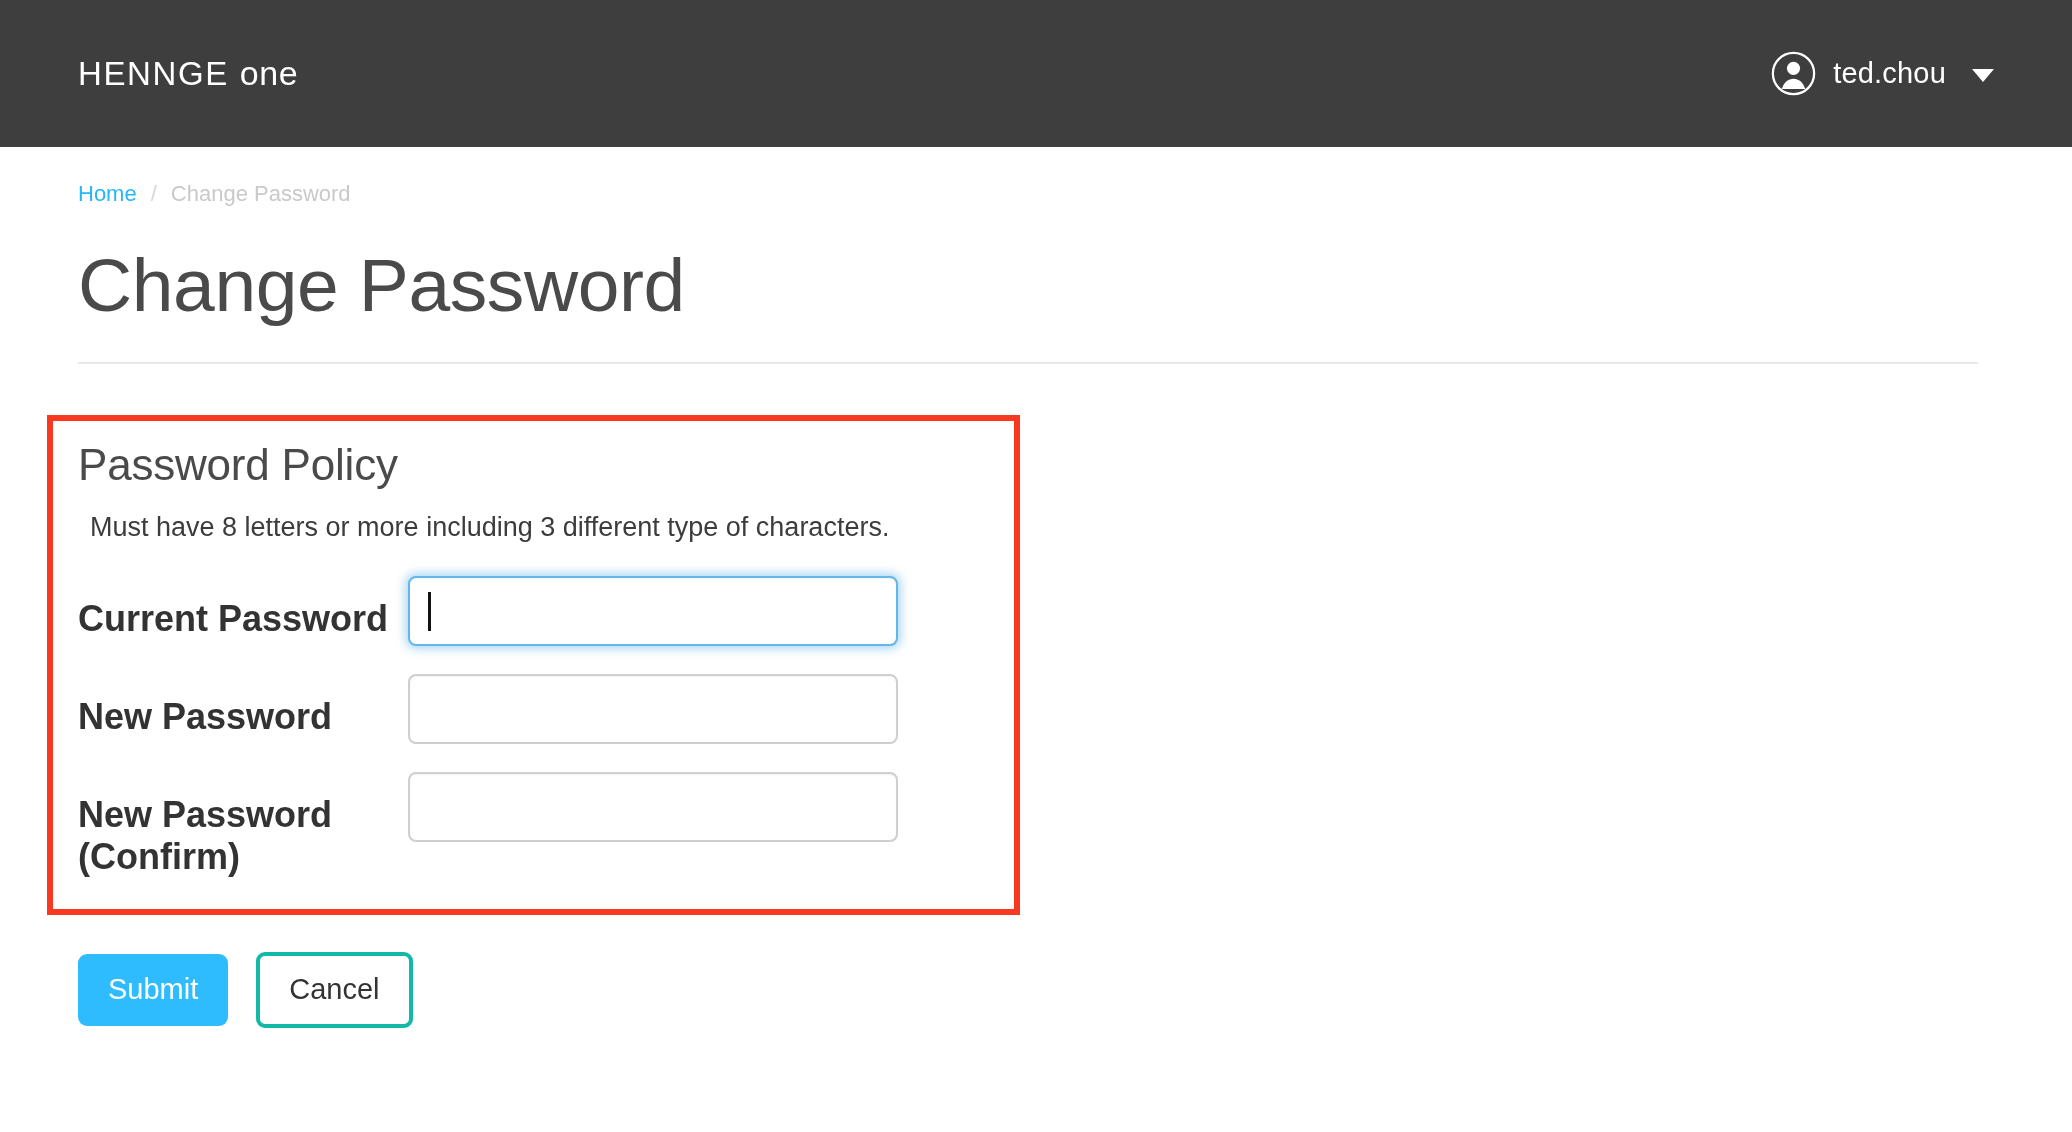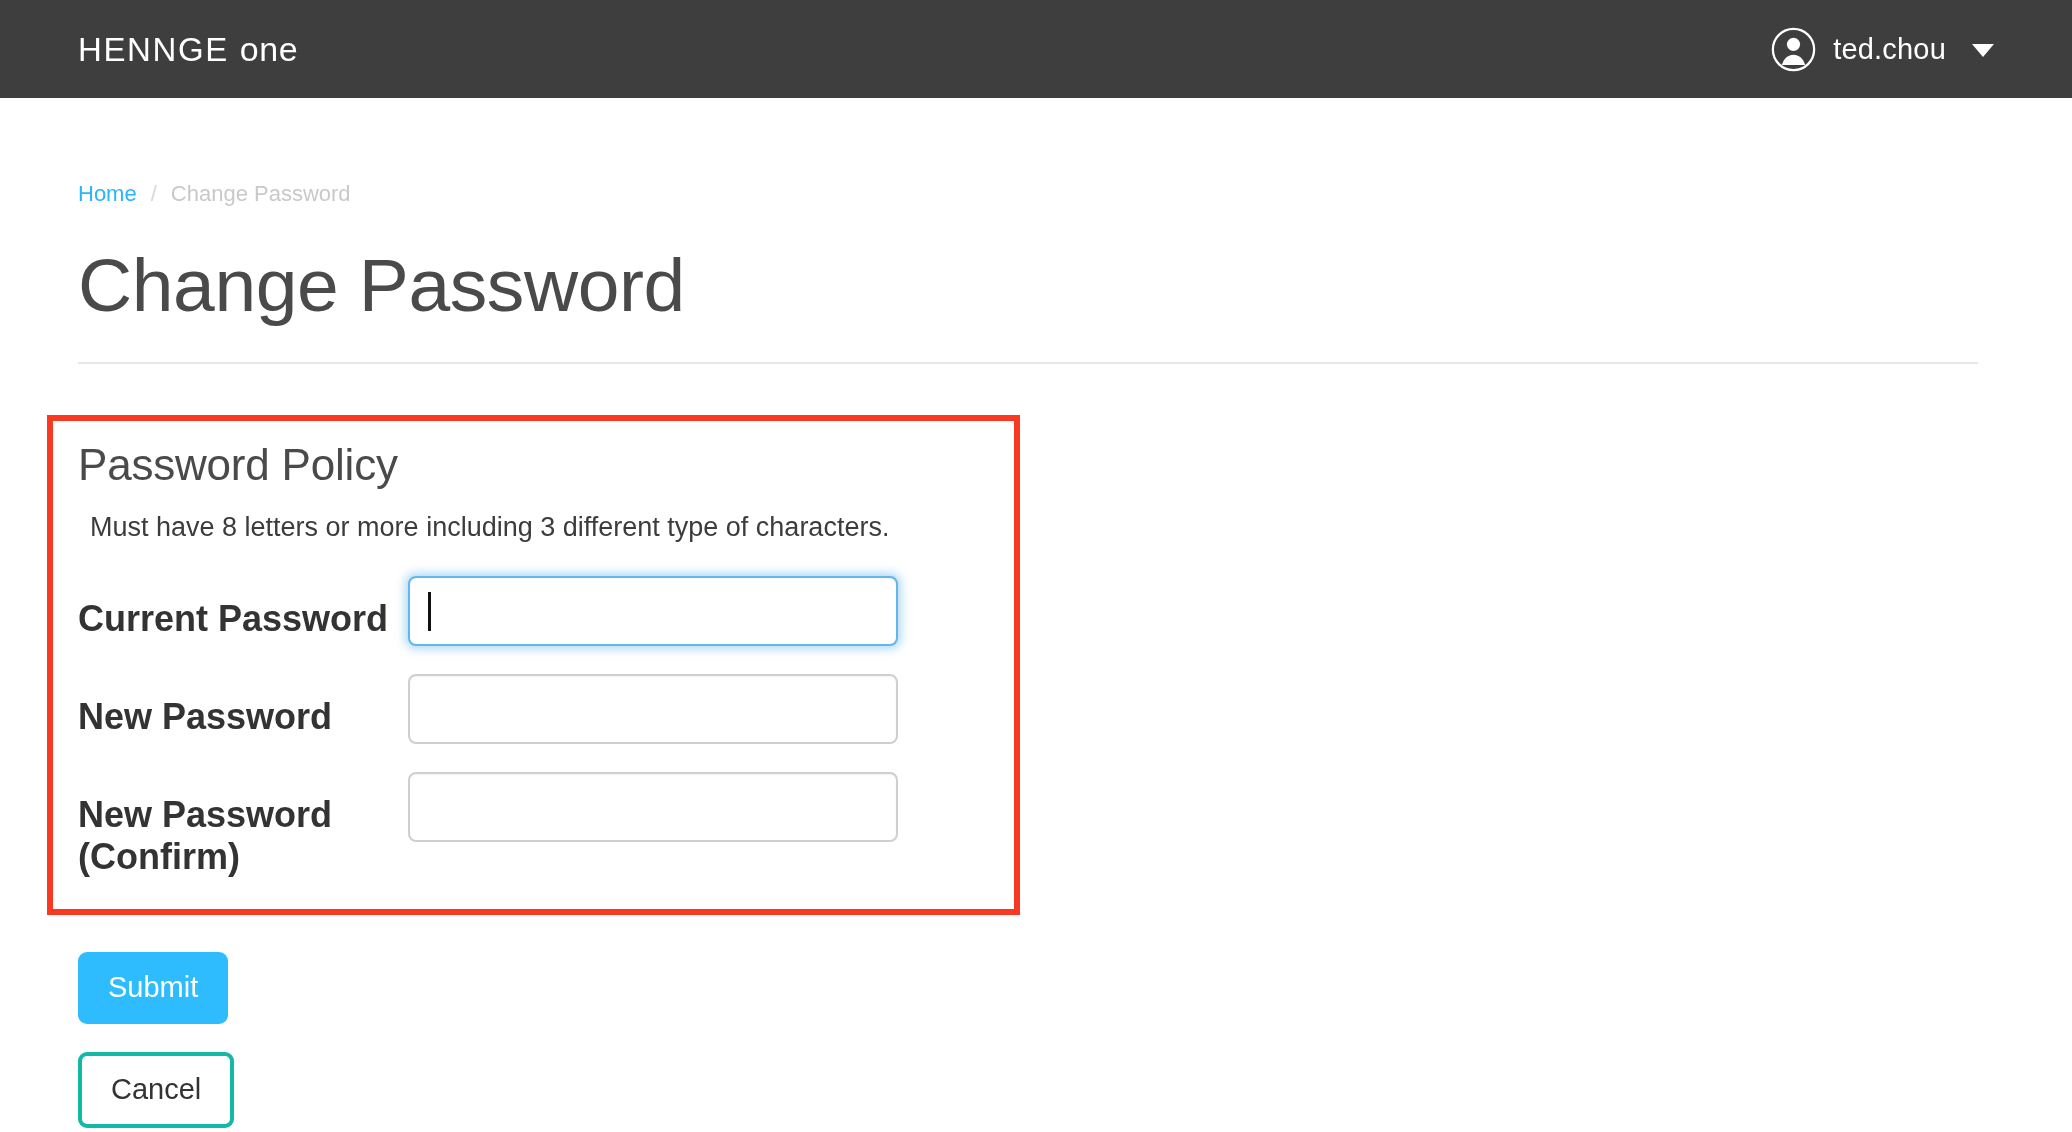--- a/index.html
+++ b/index.html
@@ -14,21 +14,21 @@
     -webkit-font-smoothing: antialiased;
     overflow: hidden;
     position: relative;
   }
 
   
   .topbar {
     position: absolute;
     top: 0; left: 0;
     width: 2072px;
-    height: 98px;
+    height: 147px;
     background: #3e3e3e;
     display: flex;
     align-items: center;
     justify-content: space-between;
     box-sizing: border-box;
     padding: 0 78px;
   }
   .brand {
     display: flex;
     align-items: baseline;
@@ -197,23 +197,22 @@
     height: 39px;
     background: #111111;
   }
 
   
   .button-row {
     position: absolute;
     left: 78px;
     top: 952px;
     display: flex;
-    align-items: flex-start;
+    align-items: center;
     gap: 28px;
-    flex-direction: column;
   }
   .btn {
     font-family: "Liberation Sans", sans-serif;
     font-size: 29px;
     border-radius: 9px;
     cursor: pointer;
     line-height: 1;
     box-sizing: border-box;
   }
   .btn-primary {

